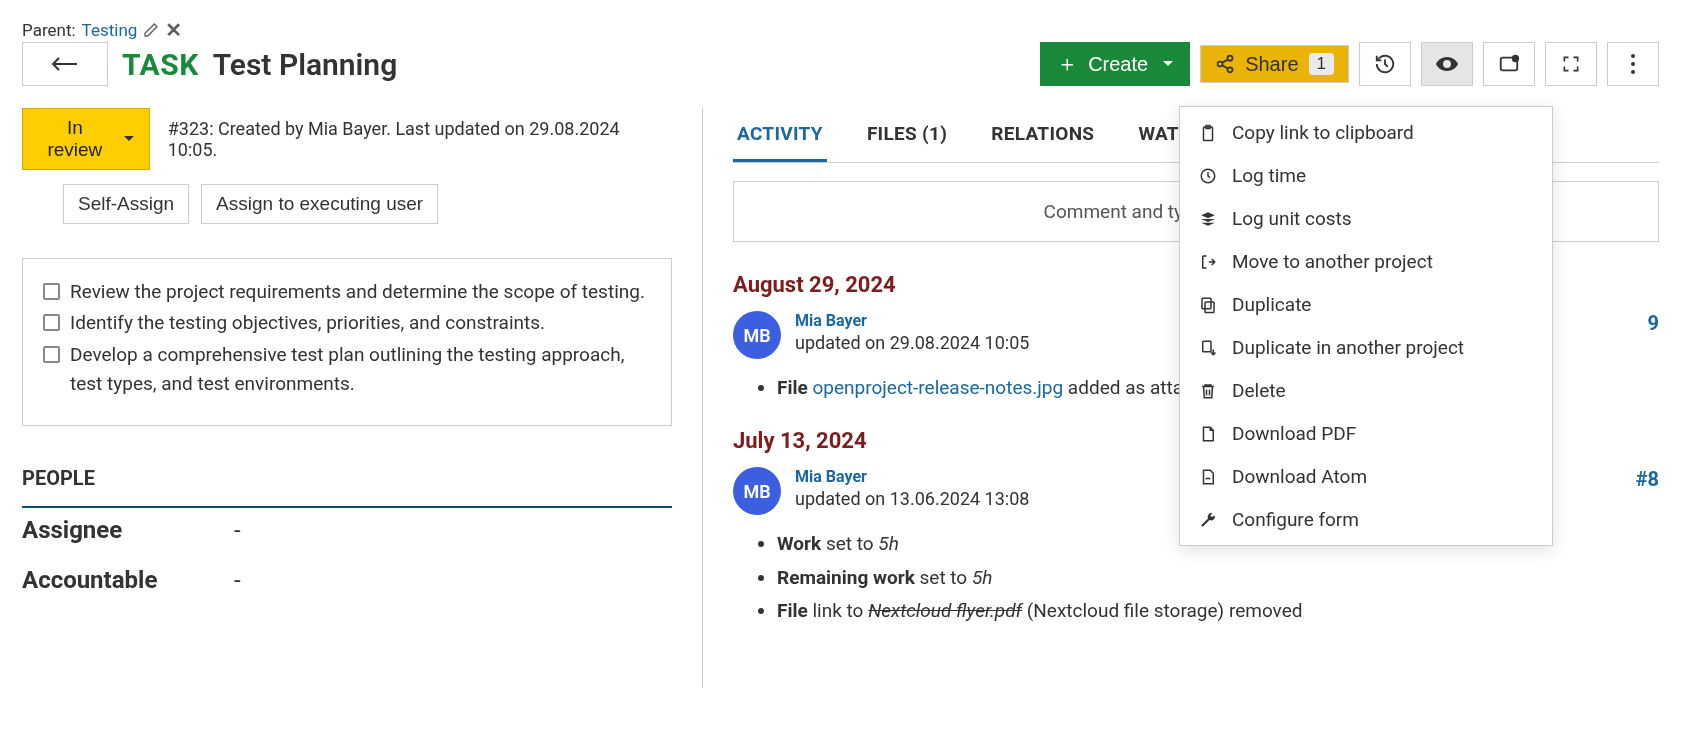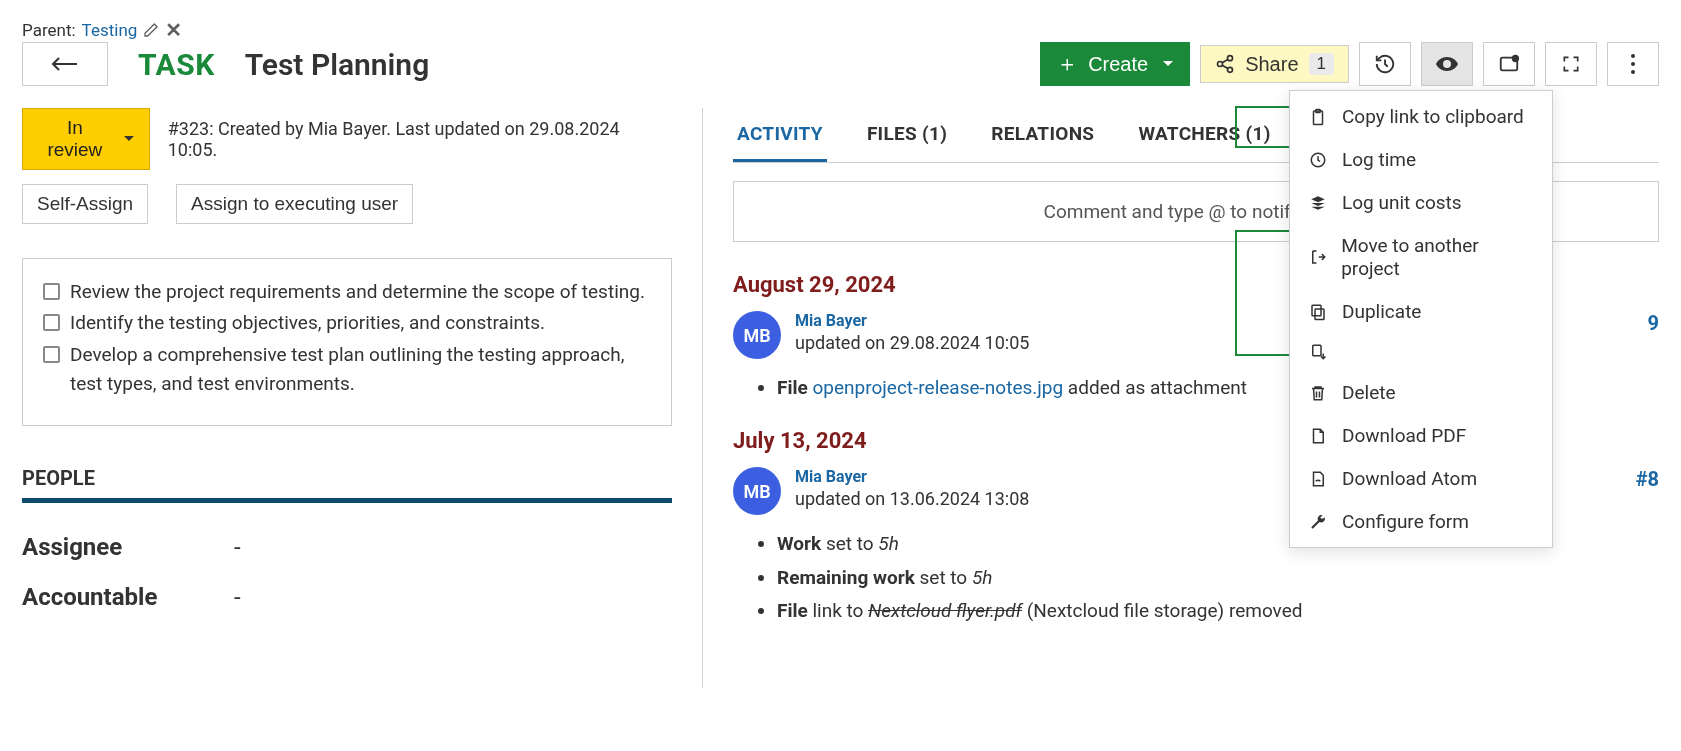--- a/index.html
+++ b/index.html
@@ -28,21 +28,21 @@
   .parent-icon { color: #5f5f5f; cursor: pointer; }
   .header-row {
     display: flex;
     align-items: center;
     justify-content: space-between;
     margin-bottom: 22px;
   }
   .header-left {
     display: flex;
     align-items: center;
-    gap: 30px;
+    gap: 14px;
   }
   .back-btn {
     border: 1px solid #ccc;
     background: #fff;
     width: 86px;
     height: 44px;
     display: flex;
     align-items: center;
     justify-content: center;
     cursor: pointer;
@@ -73,21 +73,21 @@
     display: flex;
     align-items: center;
     gap: 10px;
     font-size: 20px;
     cursor: pointer;
   }
   .create-btn .plus { font-size: 22px; font-weight: 300; }
   .create-btn .caret { margin-left: 4px; }
   .share-btn {
     border: 1px solid #ccc;
-    background: #fef9c3;
+    background: #eab308;
     height: 38px;
     padding: 0 14px;
     display: flex;
     align-items: center;
     gap: 10px;
     font-size: 20px;
     cursor: pointer;
     color: #333;
   }
   .share-count {
@@ -133,22 +133,23 @@
     cursor: pointer;
     color: #222;
     font-weight: 500;
   }
   .meta-text {
     font-size: 18px;
     color: #333;
   }
   .assign-row {
     display: flex;
-    gap: 28px;
+    gap: 12px;
     margin-bottom: 34px;
+    margin-left: 41px;
   }
   .outline-btn {
     border: 1px solid #ccc;
     background: #fff;
     padding: 8px 14px;
     font-size: 19px;
     cursor: pointer;
     color: #333;
   }
   .desc-box {
@@ -170,23 +171,23 @@
     height: 17px;
     border: 2px solid #888;
     border-radius: 2px;
     margin-top: 6px;
     flex-shrink: 0;
   }
   .section-title {
     font-size: 20px;
     font-weight: 700;
     color: #333;
-    border-bottom: 5px solid #0c4a6e;
-    padding-bottom: 8px;
-    margin-bottom: 30px;
+    border-bottom: 2px solid #0c4a6e;
+    padding-bottom: 16px;
+    margin-bottom: 8px;
   }
   .field-row {
     display: flex;
     align-items: center;
     font-size: 24px;
     margin-bottom: 22px;
     gap: 12px;
   }
   .field-label {
     width: 200px;
@@ -278,23 +279,23 @@
   }
   .change-list li { margin-bottom: 4px; line-height: 1.55; }
   .change-list .bold { font-weight: 700; }
   .change-list .link { color: #1a67a3; }
   .change-list .italic { font-style: italic; }
   .change-list .strike { text-decoration: line-through; }
 
   
   .dropdown {
     position: absolute;
-    top: 90px;
+    top: 106px;
     right: 128px;
-    width: 264px;
+    width: 374px;
     background: #fff;
     border: 1px solid #ccc;
     box-shadow: 0 4px 16px rgba(0,0,0,0.12);
     z-index: 50;
     padding: 4px 0;
   }
   .dd-item {
     display: flex;
     align-items: center;
     gap: 14px;
@@ -521,20 +522,21 @@
       </span>
     <span>Duplicate</span>
   </div>
   <div class="dd-item">
     <span class="dd-icon">
         <svg width="18" height="18" viewBox="0 0 24 24" fill="none" stroke="#333" stroke-width="2">
           <rect x="5" y="3" width="11" height="14" rx="1"></rect>
           <path d="M16 18l3 3 3-3M19 14v7"></path>
         </svg>
       </span>
+    <span>Duplicate in another project</span>
   </div>
   <div class="dd-item">
     <span class="dd-icon">
         <svg width="18" height="18" viewBox="0 0 24 24" fill="none" stroke="#333" stroke-width="2">
           <path d="M4 6h16M8 6V4h8v2M6 6l1 15h10l1-15M10 10v8M14 10v8"></path>
         </svg>
       </span>
     <span>Delete</span>
   </div>
   <div class="dd-item">

